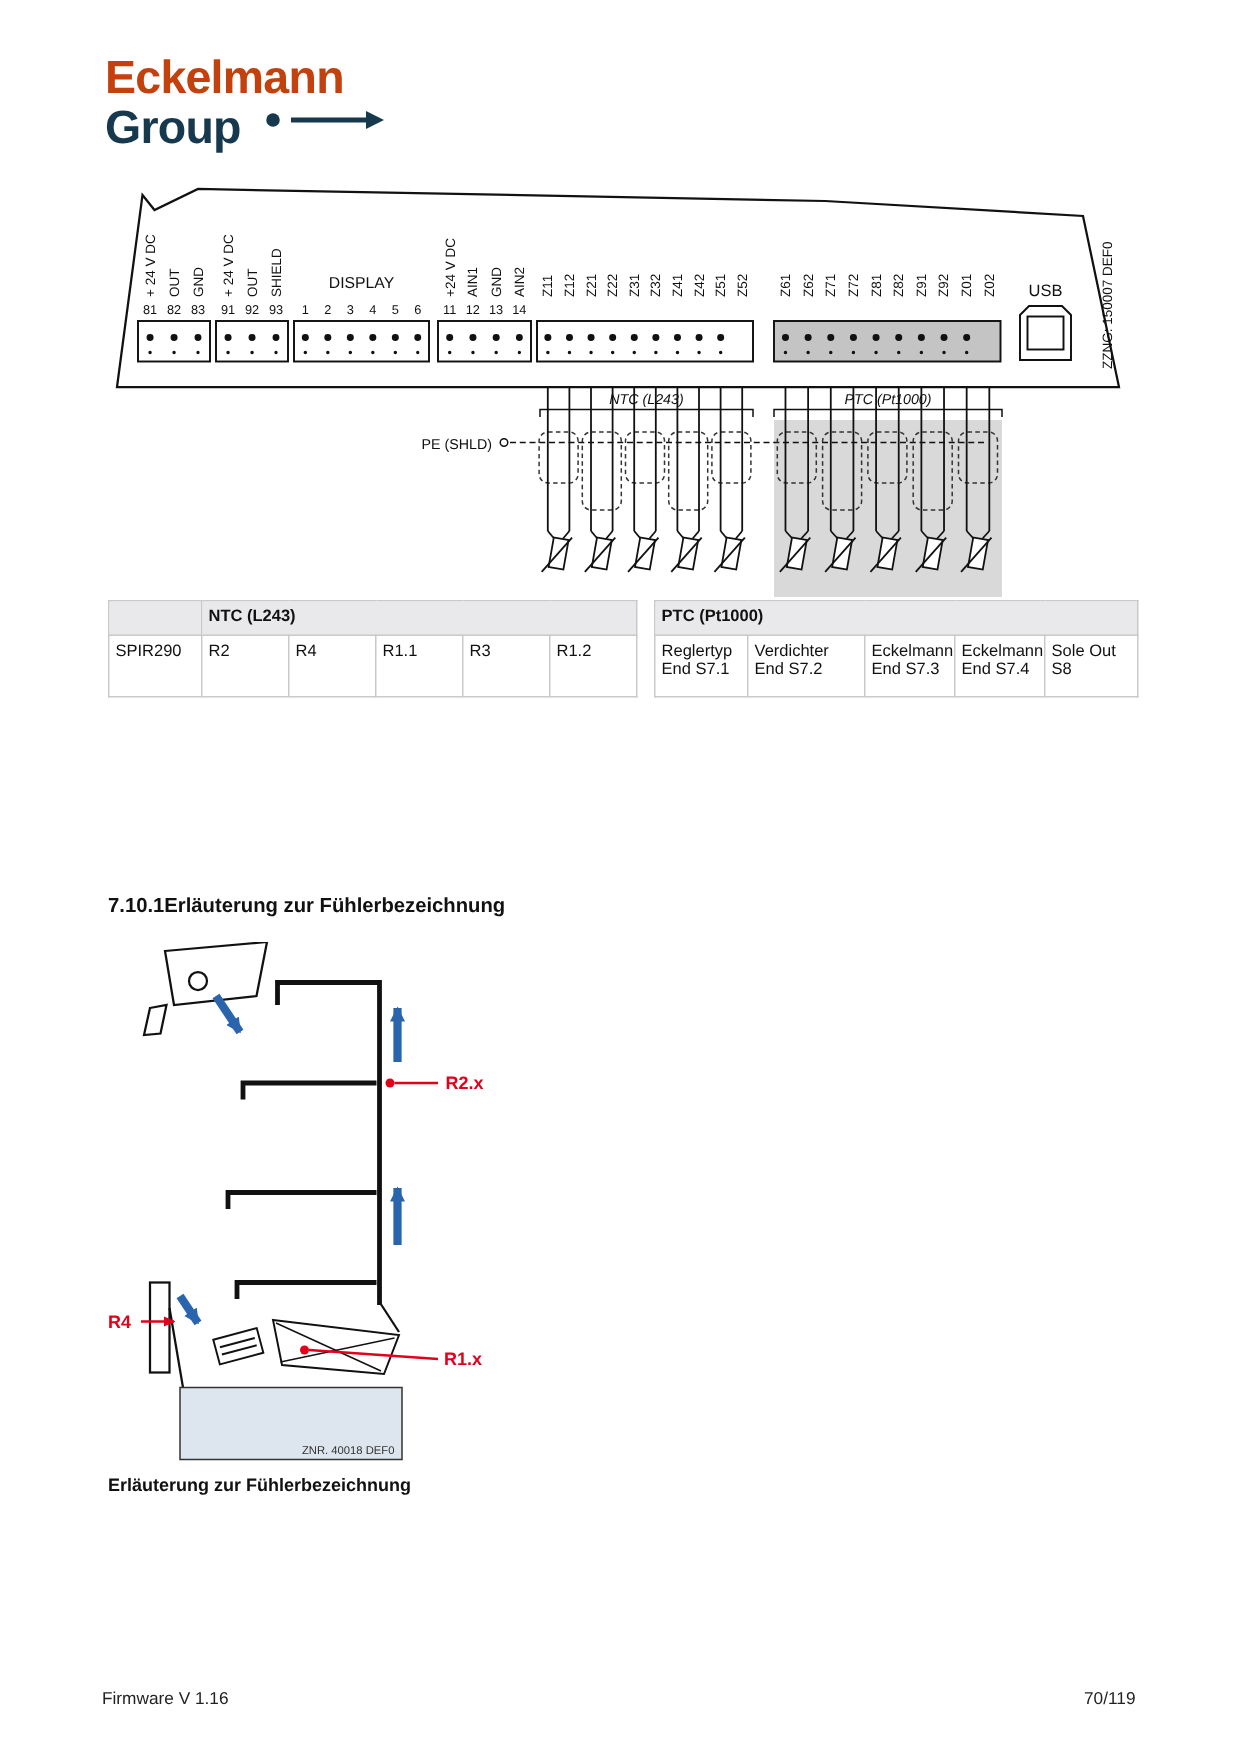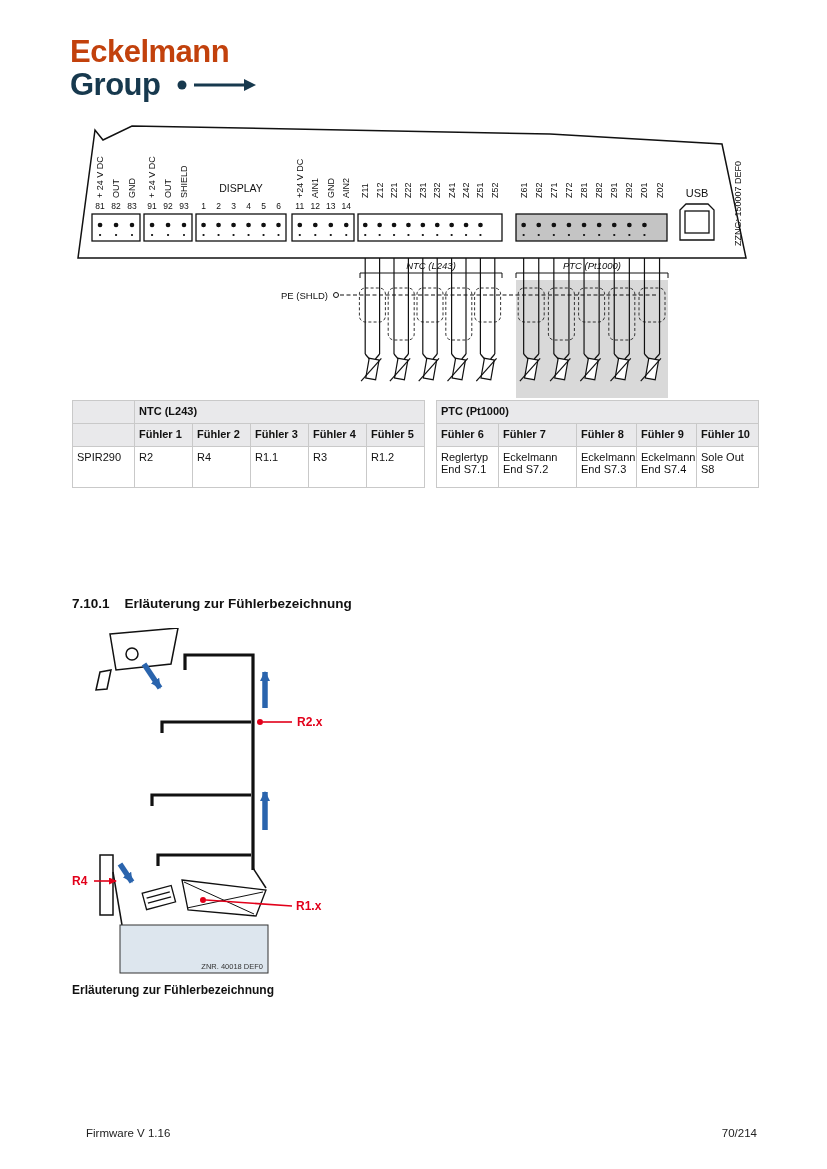--- a/index.html
+++ b/index.html
@@ -4,21 +4,21 @@
 <style>
   *{margin:0;padding:0;box-sizing:border-box}
   html,body{background:#fff}
   body{font-family:"Liberation Sans",sans-serif;color:#111}
   .page{position:relative;width:827px;height:1169px;background:#fff;overflow:hidden}
   .abs{position:absolute}
 
   
   .logo{left:70px;top:36px}
   .logo-w1{font-size:31px;font-weight:bold;color:#c2410c;letter-spacing:-.5px;line-height:1.05}
-  .logo-row{display:flex;align-items:center;gap:13px}
+  .logo-row{display:flex;gap:13px}
   .logo-w2{font-size:31px;font-weight:bold;color:#17394e;letter-spacing:-.5px;line-height:1.05}
 
   
   svg text{font-family:"Liberation Sans",sans-serif;fill:#111}
   .rl{font-size:9px}
   .num{font-size:8.5px;text-anchor:middle}
   .cap{font-size:10.5px;text-anchor:middle}
   .usb{font-size:11px;text-anchor:middle}
   .grp{font-size:9.5px;font-style:italic;text-anchor:middle}
   .pe{font-size:9.5px;text-anchor:end}
@@ -47,25 +47,25 @@
   td.g{background:#e9e9eb}
   td.b{font-weight:bold}
   td.sp{border:none;background:#fff}
   tr.hdr1 td{height:23px}
   tr.hdr2 td{height:23px}
   tr.trm td{height:25px}
   tr.r410 td{height:41px}
   tr.r290 td{height:41px}
 
   .heading{left:72px;top:596px;font-size:13.5px;font-weight:bold}
-  .heading .no{margin-right:15px}
+  .heading .no{}
   .caption{left:72px;top:983px;font-size:12px;font-weight:bold}
 
   .foot{top:1127px;font-size:11.5px;color:#222}
-  .foot-l{left:86px}
+  .foot-l{left:68px}
   .foot-c{left:0;width:827px;text-align:center}
   .foot-r{right:70px}
 </style>
 </head>
 <body>
 
 <div class="page">
 
   <div class="abs logo">
     <div class="logo-w1">Eckelmann</div>
@@ -244,44 +244,30 @@
           <col style="width:60px">
           <col style="width:62px">
       </colgroup>
       <tbody>
           <tr class="hdr1">
         <td class="g"></td>
         <td class="g b" colspan="5">NTC (L243)</td>
         <td class="sp"></td>
         <td class="g b" colspan="5">PTC (Pt1000)</td>
       </tr>
-      <tr class="hdr2">
-        <td class="g"></td>
-        <td class="g b">Fühler 1</td>
-        <td class="g b">Fühler 2</td>
-        <td class="g b">Fühler 3</td>
-        <td class="g b">Fühler 4</td>
-        <td class="g b">Fühler 5</td>
-        <td class="sp"></td>
-        <td class="g b">Fühler 6</td>
-        <td class="g b">Fühler 7</td>
-        <td class="g b">Fühler 8</td>
-        <td class="g b">Fühler 9</td>
-        <td class="g b">Fühler 10</td>
-      </tr>
       <tr class="r290">
         <td>SPIR290</td>
         <td>R2</td>
         <td>R4</td>
         <td>R1.1</td>
         <td>R3</td>
         <td>R1.2</td>
         <td class="sp"></td>
         <td>Reglertyp End S7.1</td>
-        <td>Eckelmann End S7.2</td>
+        <td>Verdichter End S7.2</td>
         <td>Eckelmann End S7.3</td>
         <td>Eckelmann End S7.4</td>
         <td>Sole Out S8</td>
       </tr>
     </tbody>
       </table>
   </div>
 
   <div class="abs heading">
     <span class="no">7.10.1</span><span>Erläuterung zur Fühlerbezeichnung</span>
@@ -336,15 +322,15 @@
       <line class="red" x1="24" y1="253" x2="46" y2="253" marker-end="url(#mred)"></line>
       <circle cx="133" cy="272" r="3" fill="#e2001a"></circle>
       <line class="red" x1="136" y1="272" x2="222" y2="278"></line>
       <text class="rtxt" x="226" y="282">R1.x</text>
     </g>
   </svg>
 
   <div class="abs caption">Erläuterung zur Fühlerbezeichnung</div>
 
   <div class="abs foot foot-l">Firmware V 1.16</div>
-  <div class="abs foot foot-r">70/214</div>
+  <div class="abs foot foot-r">70/119</div>
 
 </div>
 
 </body></html>

